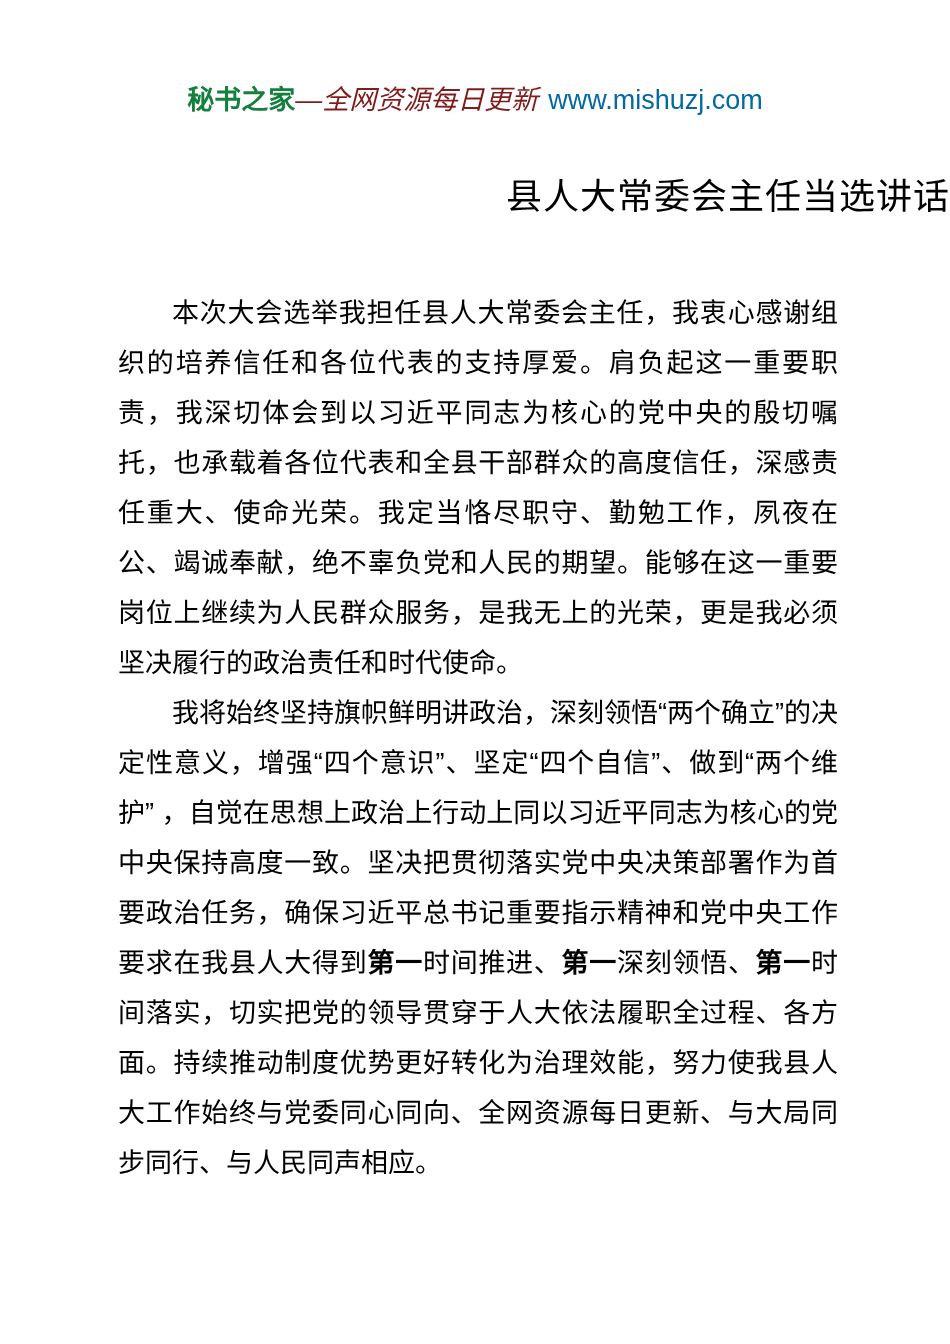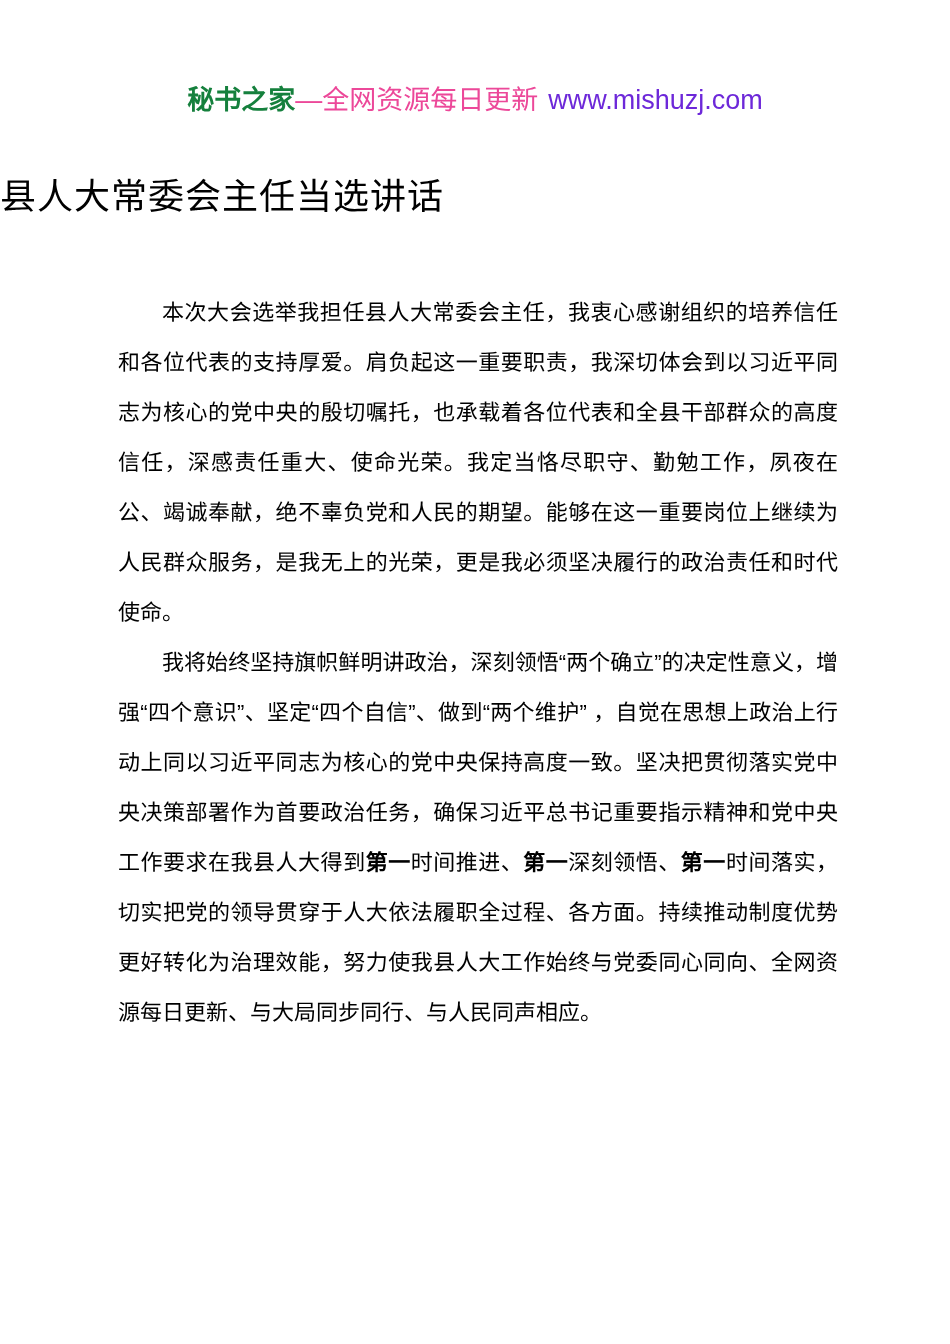--- a/index.html
+++ b/index.html
@@ -36,50 +36,50 @@
     color: #000000;
   }
   .site-url {
     color: #2121dd;
     text-decoration: none;
     margin-left: 10px;
   }
   
   .doc-title {
     margin: 60px 0 16px 0;
-    text-align: left;
+    text-align: right;
     font-size: 36px;
     line-height: 42px;
     font-weight: 500;
     letter-spacing: 1px;
   }
   
   .doc-body {
     margin: 70px 112px 0 118px;
-    font-size: 22px;
+    font-size: 27px;
     line-height: 50px;
     text-align: justify;
     text-justify: inter-ideograph;
   }
   .para {
     margin: 0;
     padding: 0;
     text-indent: 2em;
   }
   .para b {
     font-weight: bold;
   }
 </style>
 </head>
 <body>
 
 <div class="page">
 
   <div class="site-header">
-    <span class="site-name" style="color: #15803d;">秘书之家</span><span class="tagline" style="color: #ec4899;">—全网资源每日更新</span><a class="site-url" href="#" style="color: #6d28d9;">www.mishuzj.com</a>
+    <span class="site-name" style="color: #15803d;">秘书之家</span><span class="tagline" style="color: #7f1d1d; font-style: italic;">—全网资源每日更新</span><a class="site-url" href="#" style="color: #0369a1;">www.mishuzj.com</a>
   </div>
 
   <h1 class="doc-title">县人大常委会主任当选讲话</h1>
 
   <div class="doc-body" id="paragraphs">
       <p class="para"><span>本次大会选举我担任县人大常委会主任，我衷心感谢组织的培养信任和各位代表的支持厚爱。肩负起这一重要职责，我深切体会到以习近平同志为核心的党中央的殷切嘱托，也承载着各位代表和全县干部群众的高度信任，深感责任重大、使命光荣。我定当恪尽职守、勤勉工作，夙夜在公、竭诚奉献，绝不辜负党和人民的期望。能够在这一重要岗位上继续为人民群众服务，是我无上的光荣，更是我必须坚决履行的政治责任和时代使命。</span></p>
       <p class="para"><span>我将始终坚持旗帜鲜明讲政治，深刻领悟“两个确立”的决定性意义，增强“四个意识”、坚定“四个自信”、做到“两个维护” ，自觉在思想上政治上行动上同以习近平同志为核心的党中央保持高度一致。坚决把贯彻落实党中央决策部署作为首要政治任务，确保习近平总书记重要指示精神和党中央工作要求在我县人大得到</span><b>第一</b><span>时间推进、</span><b>第一</b><span>深刻领悟、</span><b>第一</b><span>时间落实，切实把党的领导贯穿于人大依法履职全过程、各方面。持续推动制度优势更好转化为治理效能，努力使我县人大工作始终与党委同心同向、全网资源每日更新、与大局同步同行、与人民同声相应。</span></p>
     </div>
 
 </div>

